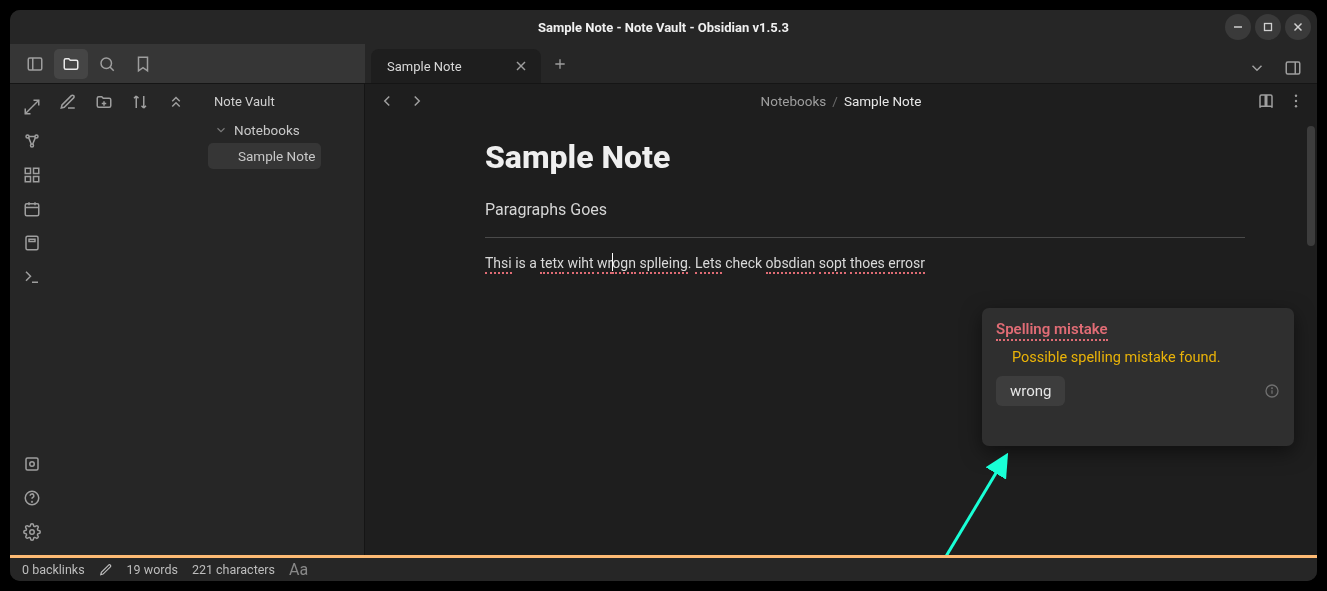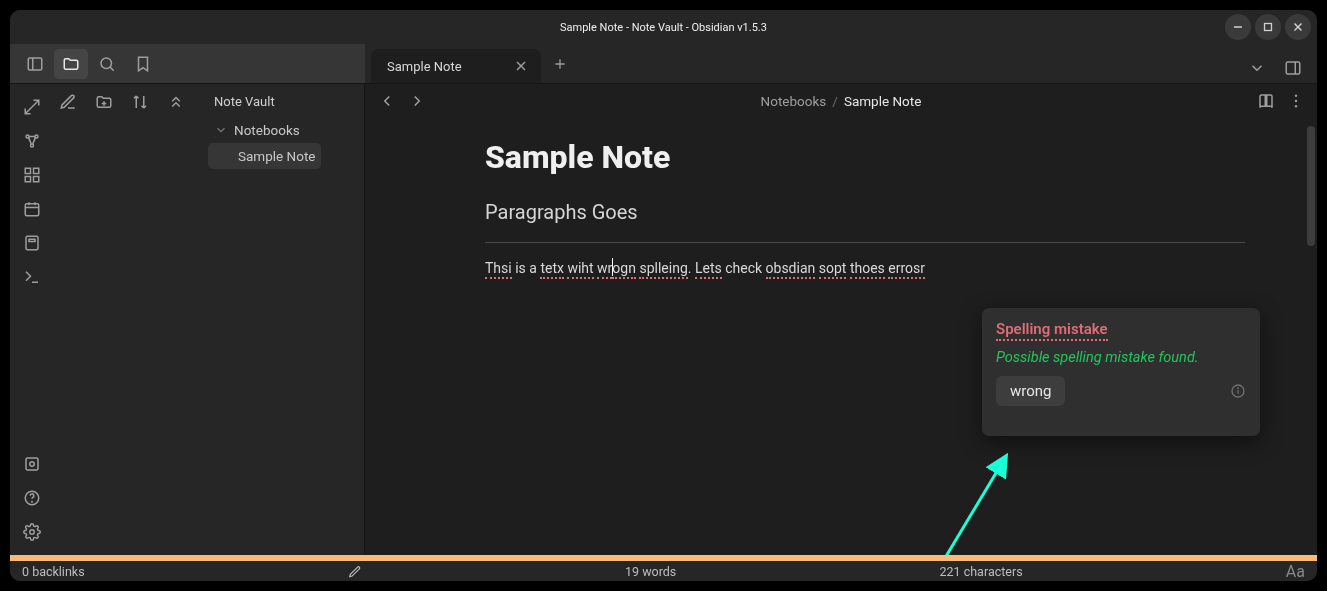--- a/index.html
+++ b/index.html
@@ -34,21 +34,21 @@
   .app{
     position:absolute;left:10px;top:10px;right:10px;bottom:10px;
     background:var(--bg-app);border-radius:10px;overflow:hidden;
     display:flex;flex-direction:column;
   }
   
   .titlebar{
     height:34px;flex:0 0 34px;background:var(--bg-titlebar);
     display:flex;align-items:center;justify-content:center;position:relative;
   }
-  .titlebar-title{font-weight:400;font-size:11px;color:#f0f0f0;}
+  .titlebar-title{font-weight:700;font-size:13px;color:#f0f0f0;}
   .win-controls{position:absolute;right:6px;top:0;height:100%;display:flex;align-items:center;gap:4px;}
   .win-btn{width:26px;height:26px;border-radius:50%;background:#3a3a3a;display:flex;align-items:center;justify-content:center;color:#d0d0d0;}
   .win-btn svg{width:12px;height:12px;}
   
   .header{
     height:40px;flex:0 0 40px;background:var(--bg-header);
     display:flex;align-items:stretch;border-bottom:1px solid #151515;
   }
   .header-left{width:355px;flex:0 0 355px;display:flex;align-items:center;padding:0 8px;gap:2px;background:#363636;}
   .hbtn{width:34px;height:30px;border-radius:5px;display:flex;align-items:center;justify-content:center;color:var(--fg-dim);}
@@ -84,41 +84,41 @@
   .main{flex:1;display:flex;flex-direction:column;background:var(--bg-app);position:relative;min-width:0;}
   .note-header{height:34px;display:flex;align-items:center;padding:0 10px;gap:8px;color:var(--fg-dim);}
   .nav-arrows{display:flex;gap:6px;}
   .breadcrumb{flex:1;display:flex;justify-content:center;align-items:center;gap:6px;font-size:13.5px;}
   .breadcrumb .cur{color:#e6e6e6;}
   .note-header-right{display:flex;gap:6px;}
   .note-body{flex:1;overflow:auto;padding:20px 0 0 0;position:relative;}
   .note-inner{max-width:760px;margin-left:120px;}
   h1.note-title{font-size:32px;font-weight:800;margin:0 0 24px 0;color:#efefef;}
   h2.h1{font-size:26px;font-weight:800;margin:0 0 6px 0;color:#efefef;}
-  .para{font-size:20px;color:#d5d5d5;margin:0 0 18px 0;}
+  .para{font-size:16px;color:#d5d5d5;margin:0 0 18px 0;}
   hr.sep{border:none;border-top:1px solid #4a4a4a;margin:10px 0 14px 0;}
   .errline{font-size:14px;color:#d9d9d9;line-height:1.6;}
   .sp{border-bottom:2px dotted var(--red);padding-bottom:1px;}
   .caret{display:inline-block;width:0;border-left:1px solid #fff;height:18px;vertical-align:text-bottom;margin:0 -0.5px;}
   
   .popup{
-    position:absolute;left:617px;top:190px;width:278px;background:var(--bg-popup);
-    border-radius:7px;box-shadow:0 6px 20px rgba(0,0,0,.5);padding:12px 14px 6px 14px;overflow:hidden;
+    position:absolute;left:617px;top:190px;width:312px;background:var(--bg-popup);
+    border-radius:7px;box-shadow:0 6px 20px rgba(0,0,0,.5);padding:12px 14px 16px 14px;overflow:hidden;
   }
   .popup-title{color:var(--red);font-weight:600;font-size:15px;border-bottom:2px dotted var(--red);display:inline-block;padding-bottom:1px;}
-  .popup-desc{color:#22c55e;font-size:14.5px;margin:8px 0 10px 0;font-style:italic;}
+  .popup-desc{color:#eab308;font-size:14.5px;margin:8px 0 10px 16px;}
   .popup-row{display:flex;align-items:center;justify-content:space-between;margin-bottom:24px;}
   .chip{background:var(--bg-chip);color:#e6e6e6;padding:6px 14px;border-radius:6px;font-size:15px;}
   .info-icn{color:#6f6f6f;width:16px;height:16px;}
   .popup-footer{margin:0 -14px;background:#353535;color:#d8d8d8;height:34px;display:flex;align-items:center;justify-content:center;gap:8px;font-size:13.5px;}
   .popup-footer svg{width:16px;height:16px;}
   
   .arrow{position:absolute;left:570px;top:330px;pointer-events:none;}
   
-  .statusbar{height:26px;flex:0 0 26px;background:var(--bg-statusbar);display:flex;align-items:center;justify-content:space-between;gap:14px;padding:0 12px;font-size:12.5px;color:#bdbdbd;border-top:6px solid #fdba74;}
+  .statusbar{height:26px;flex:0 0 26px;background:var(--bg-statusbar);display:flex;align-items:center;justify-content:flex-start;gap:14px;padding:0 12px;font-size:12.5px;color:#bdbdbd;border-top:3px solid #fdba74;}
   .statusbar svg{width:14px;height:14px;vertical-align:middle;}
   .statusbar .aa{font-size:16px;color:#888;}
   
   .scroll-thumb{position:absolute;right:2px;top:8px;width:8px;height:120px;background:#3d3d3d;border-radius:4px;}
 </style>
 </head>
 <body>
 
 <div class="app">
 

